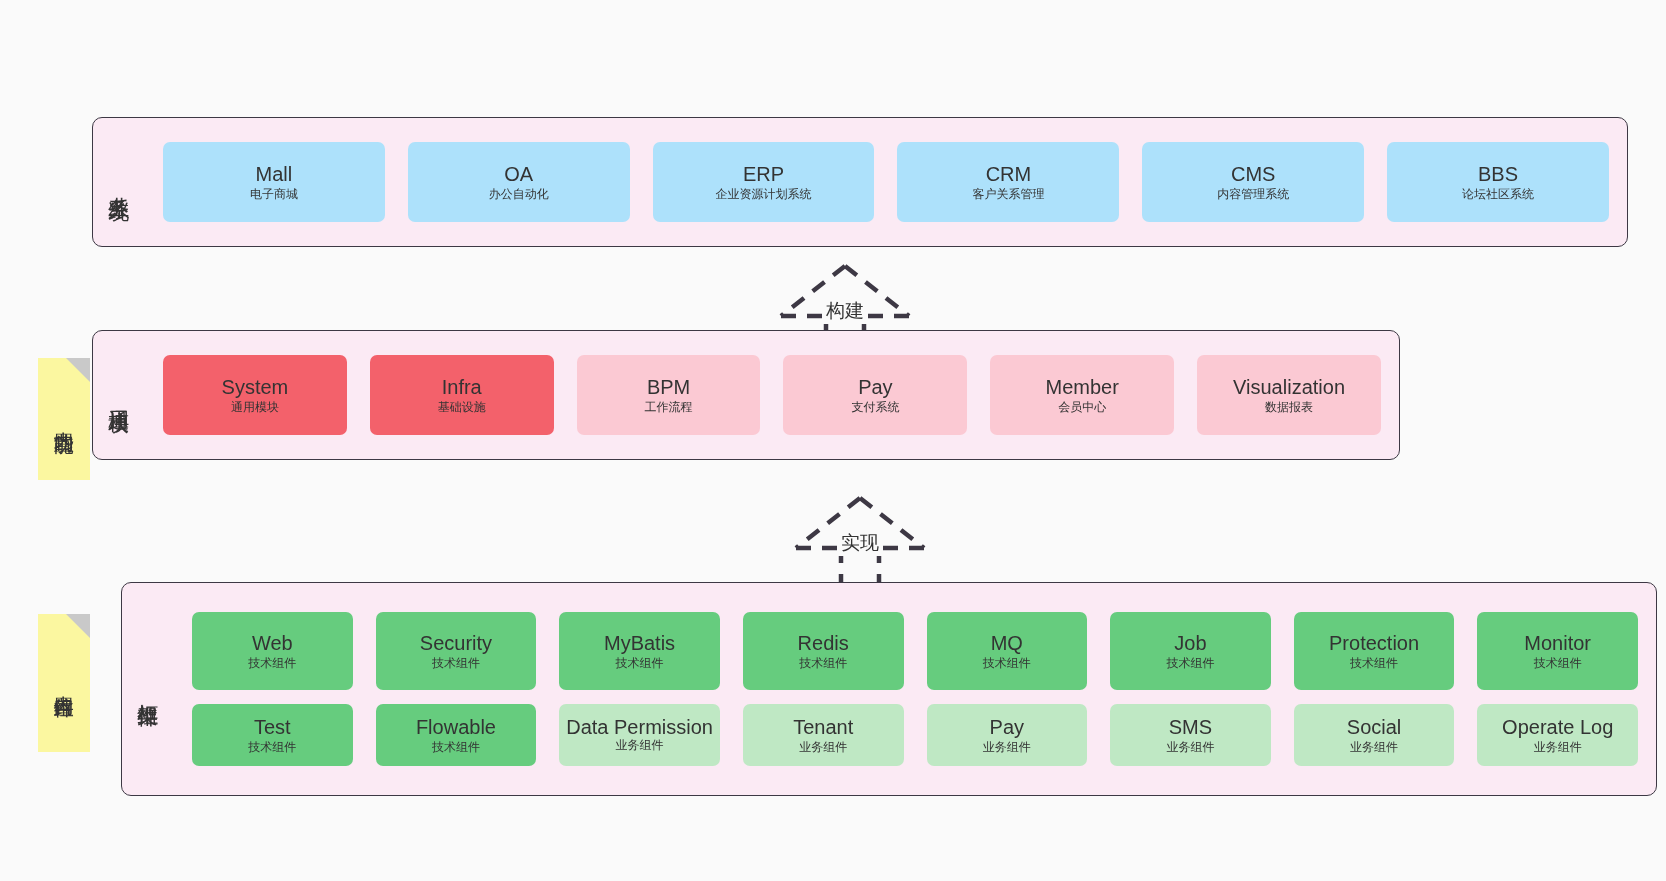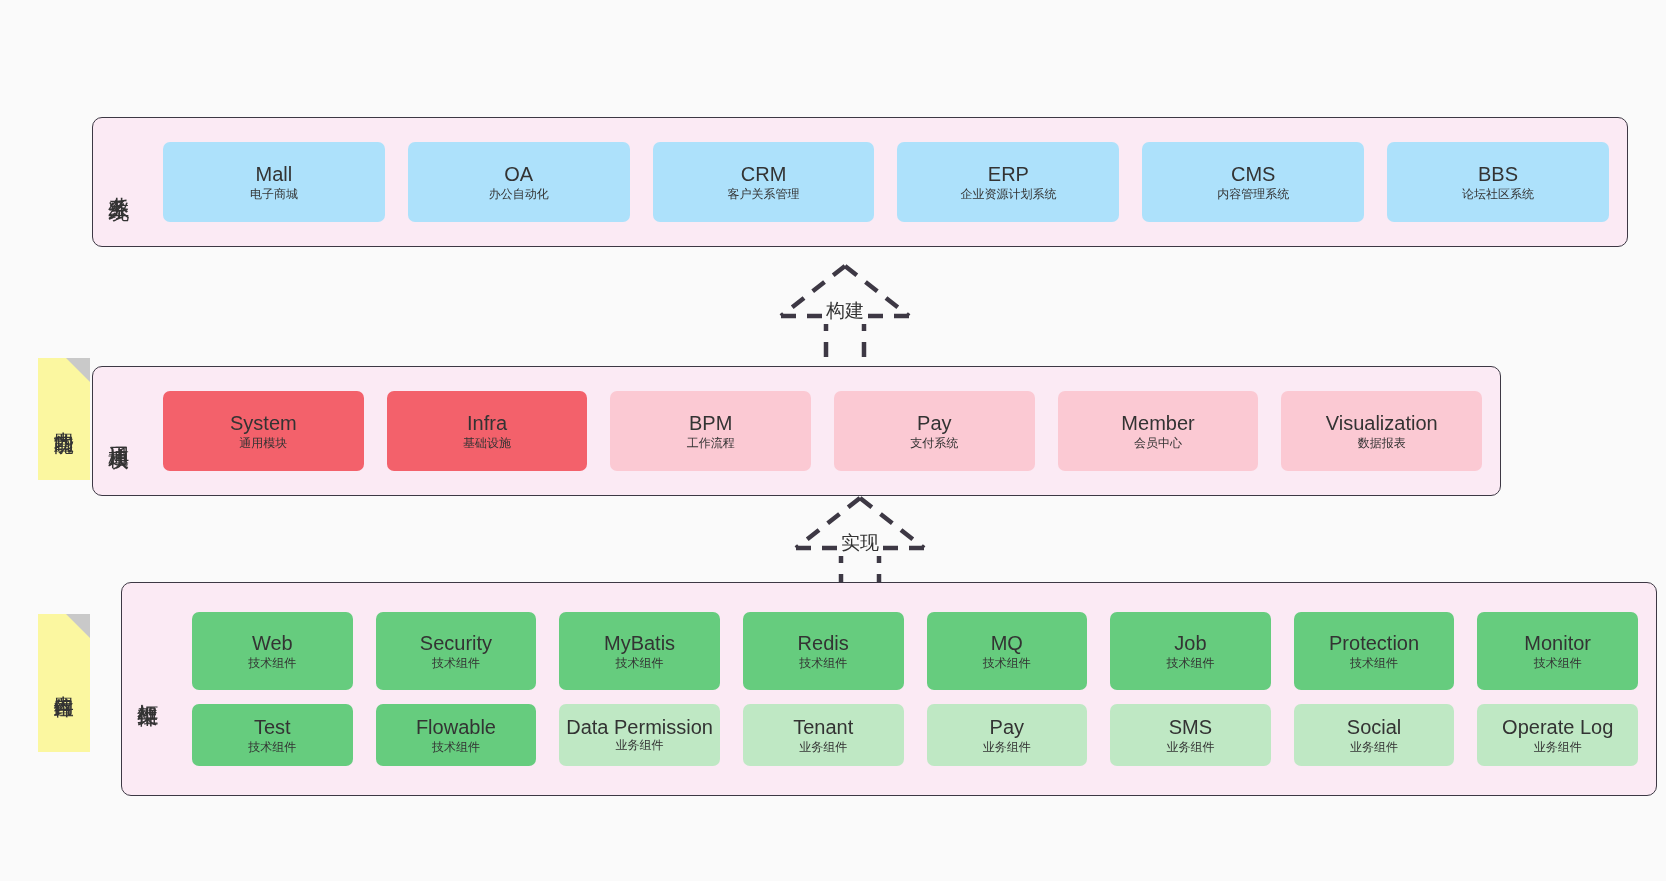--- a/index.html
+++ b/index.html
@@ -139,26 +139,26 @@
     <div class="row" style="height:80px;">
       <div class="card c-blue">
         <div class="t1">Mall</div>
         <div class="t2">电子商城</div>
       </div>
       <div class="card c-blue">
         <div class="t1">OA</div>
         <div class="t2">办公自动化</div>
       </div>
       <div class="card c-blue">
+        <div class="t1">ERP</div>
+        <div class="t2">企业资源计划系统</div>
+      </div>
+      <div class="card c-blue">
         <div class="t1">CRM</div>
         <div class="t2">客户关系管理</div>
-      </div>
-      <div class="card c-blue">
-        <div class="t1">ERP</div>
-        <div class="t2">企业资源计划系统</div>
       </div>
       <div class="card c-blue">
         <div class="t1">CMS</div>
         <div class="t2">内容管理系统</div>
       </div>
       <div class="card c-blue">
         <div class="t1">BBS</div>
         <div class="t2">论坛社区系统</div>
       </div>
     </div>
@@ -176,21 +176,21 @@
       <path d="M94 58 L94 100"></path>
     </g>
   </svg>
   <div class="arrow-label">构建</div>
 </div>
 
 <div class="note" style="left:38px; top:358px; width:52px; height:122px;">
   <span>内置功能</span>
 </div>
 
-<div class="layer" style="left:92px; top:366px; width:1409px; height:130px;">
+<div class="layer" style="left:92px; top:330px; width:1308px; height:130px;">
   <div class="layer-title">通用模块</div>
   <div class="layer-body">
     <div class="row" style="height:80px;">
       <div class="card c-red">
         <div class="t1">System</div>
         <div class="t2">通用模块</div>
       </div>
       <div class="card c-red">
         <div class="t1">Infra</div>
         <div class="t2">基础设施</div>

